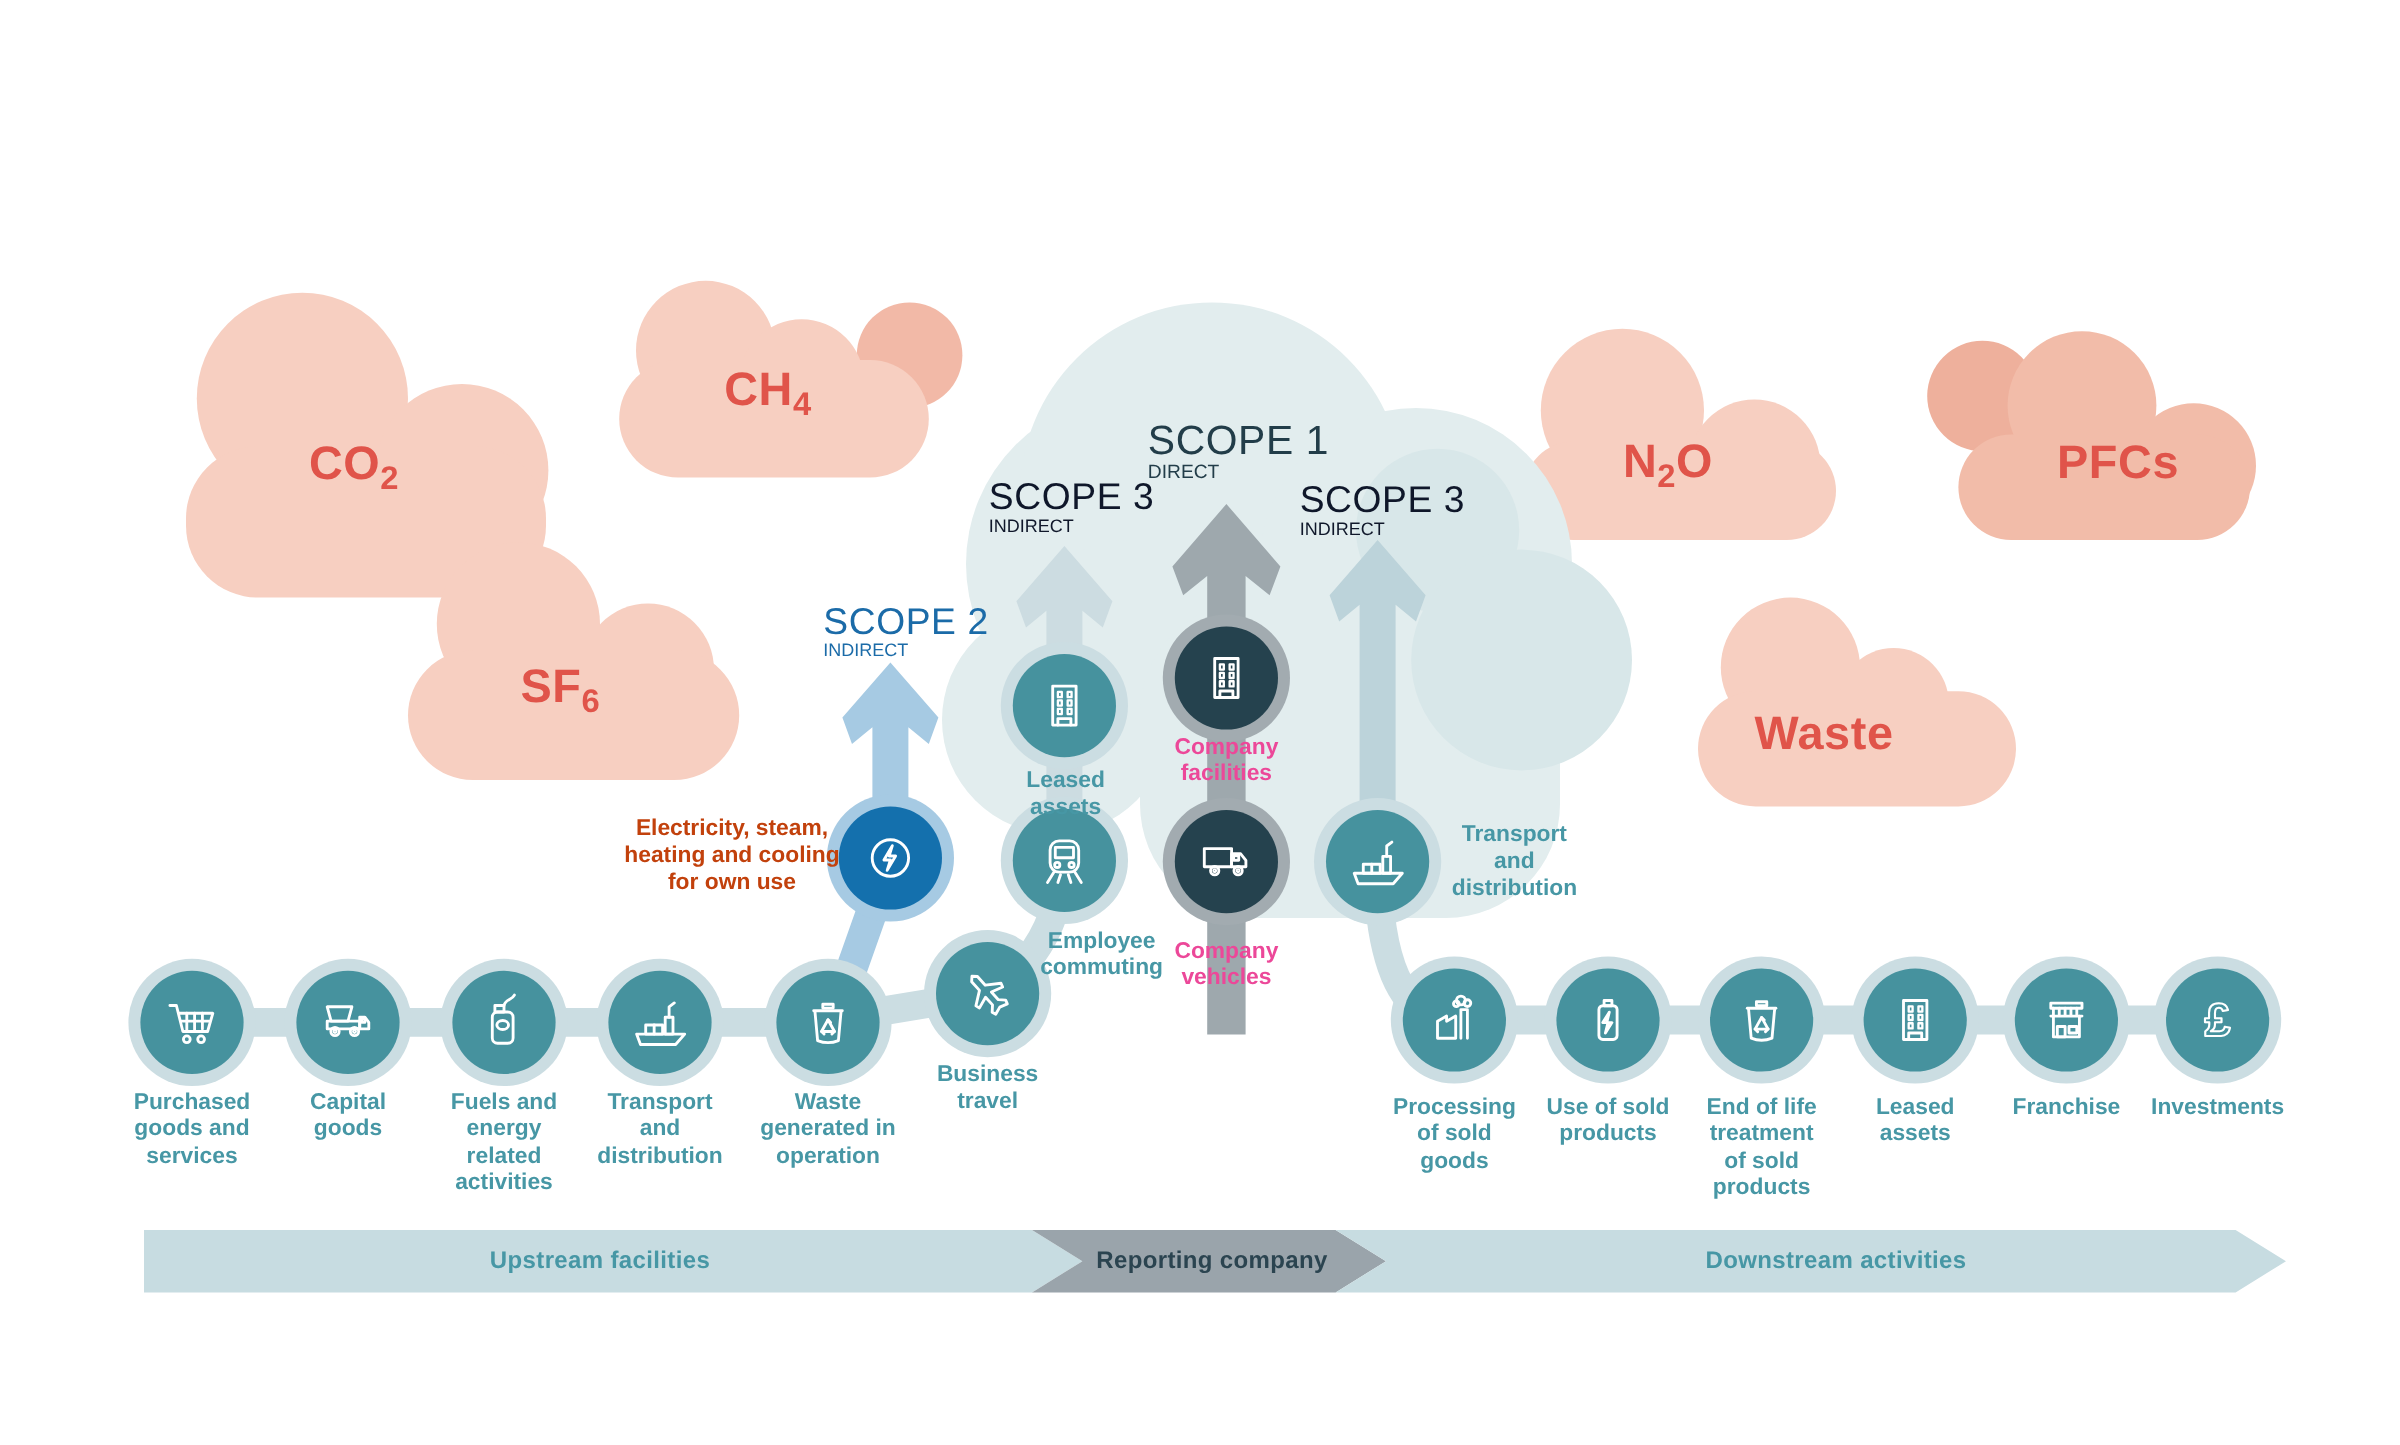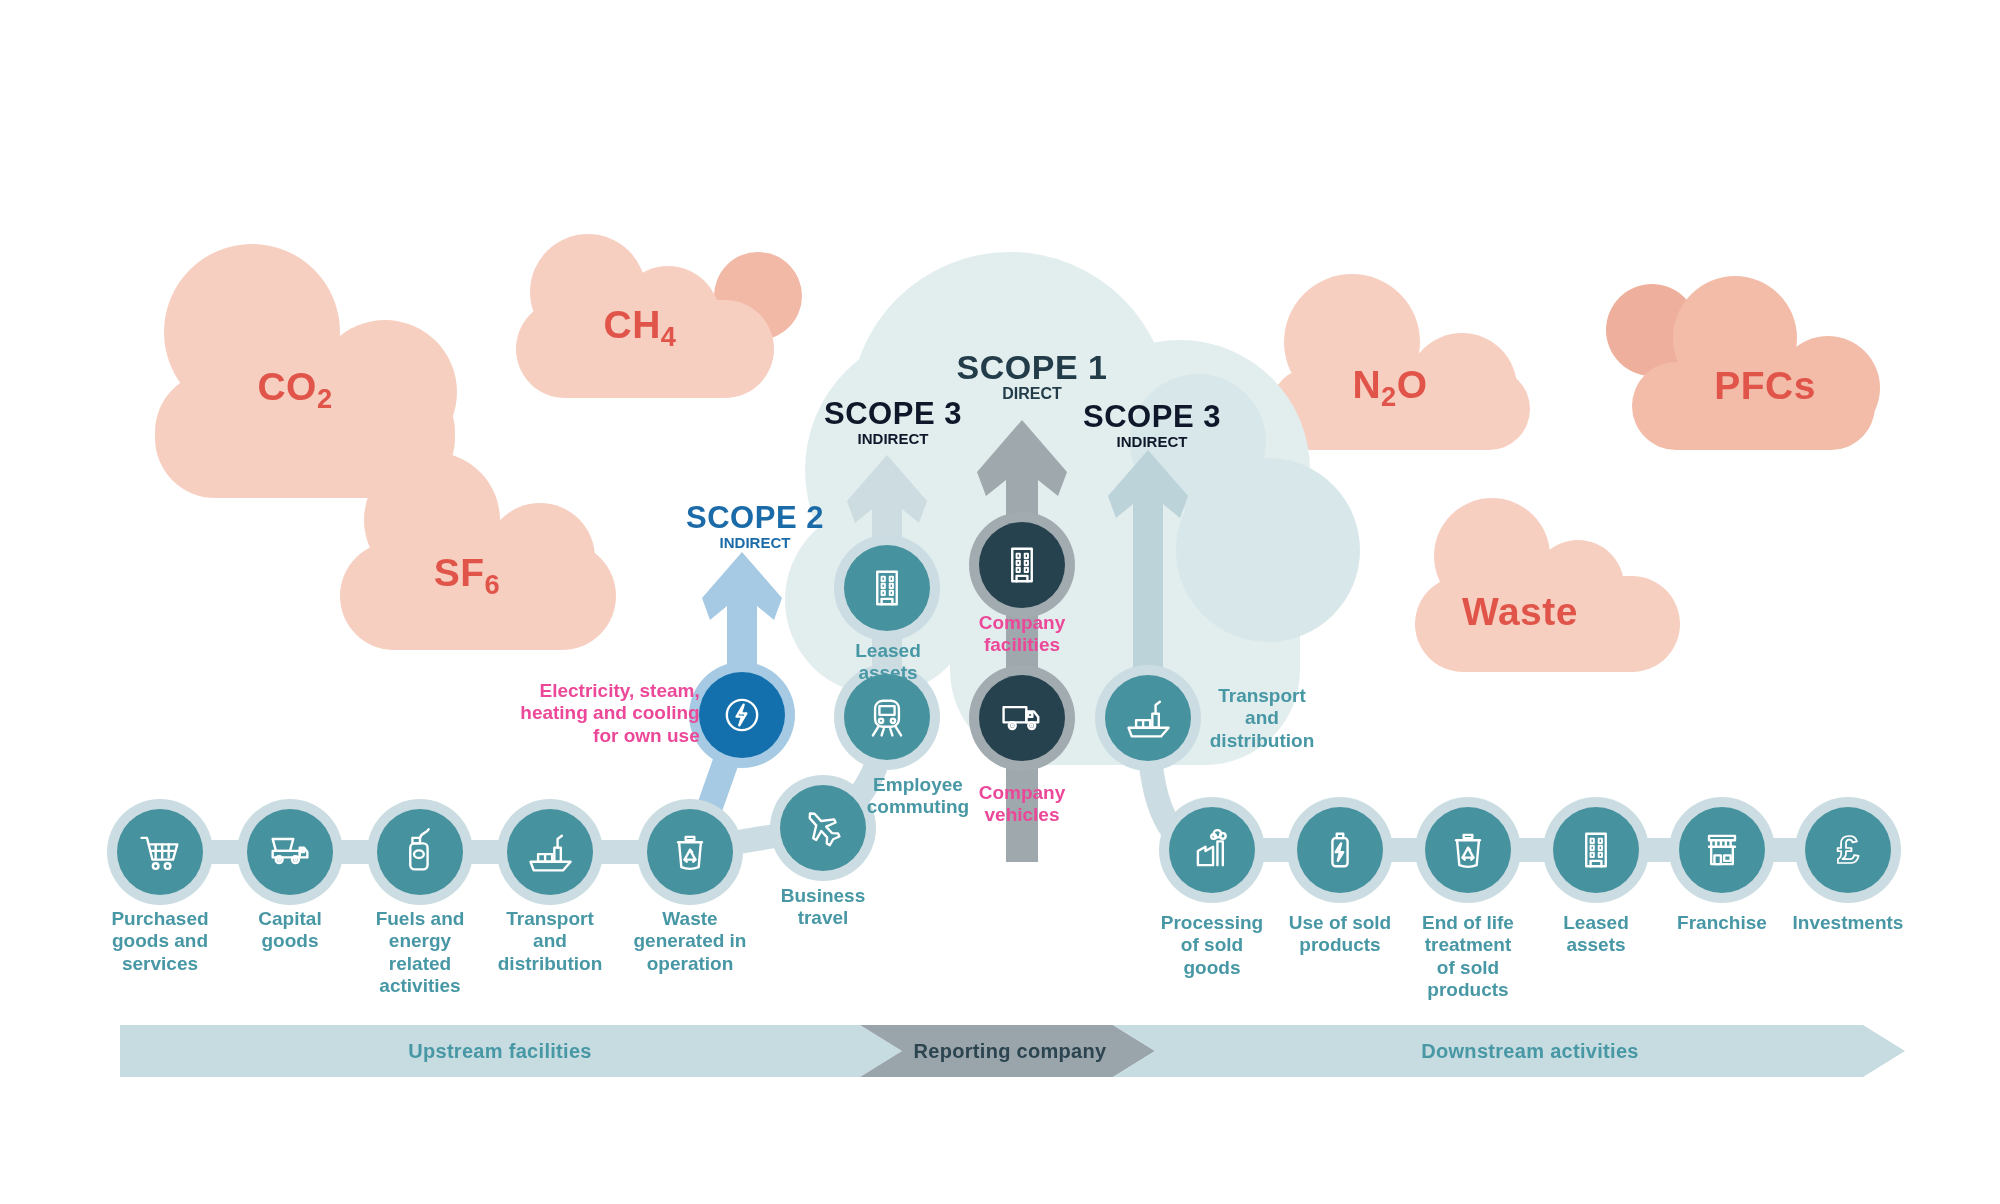--- a/index.html
+++ b/index.html
@@ -15,23 +15,23 @@
   .node.teal{background:#cbdde2;}   .node.teal .inner{background:#46929e;}
   .node.navy{background:#a2abb0;}   .node.navy .inner{background:#25424e;}
   .node.blue{background:#a6cae3;}   .node.blue .inner{background:#1470ad;}
   .node svg{width:52px;height:52px;display:block;}
   .icon-stroke{stroke:#fff;stroke-width:2.2;fill:none;stroke-linecap:round;stroke-linejoin:round;}
 
   
   .nlabel{position:absolute;transform:translateX(-50%);text-align:center;z-index:3;
           font-weight:700;font-size:19px;line-height:1.18;white-space:pre-line;color:#4797a5;}
   .nlabel.navy{color:#ec4899;}
-  .nlabel.slate{color:#ec4899;text-align:right;}
-
-  .scope{position:absolute;transform:translateX(-50%);text-align:center;z-index:3;font-weight:700;}
+  .nlabel.slate{color:#c2410c;}
+
+  .scope{position:absolute;transform:translateX(-50%);text-align:left;z-index:3;font-weight:400;}
   .scope .t{font-size:31px;letter-spacing:.5px;}
   .scope .s{font-size:15px;margin-top:-2px;}
   .scope.teal{color:#0f172a;} .scope.navyc{color:#223d49;} .scope.bluec{color:#1b6ba8;}
   .scope.big .t{font-size:34px;} .scope.big .s{font-size:16px;}
 
   .gas{position:absolute;transform:translate(-50%,-50%);z-index:3;color:#e0544a;
        font-weight:700;font-size:39px;letter-spacing:.5px;}
   .gas .sub{font-size:0.7em;vertical-align:-0.3em;}
 
   .barlabel{position:absolute;transform:translate(-50%,-50%);z-index:3;

